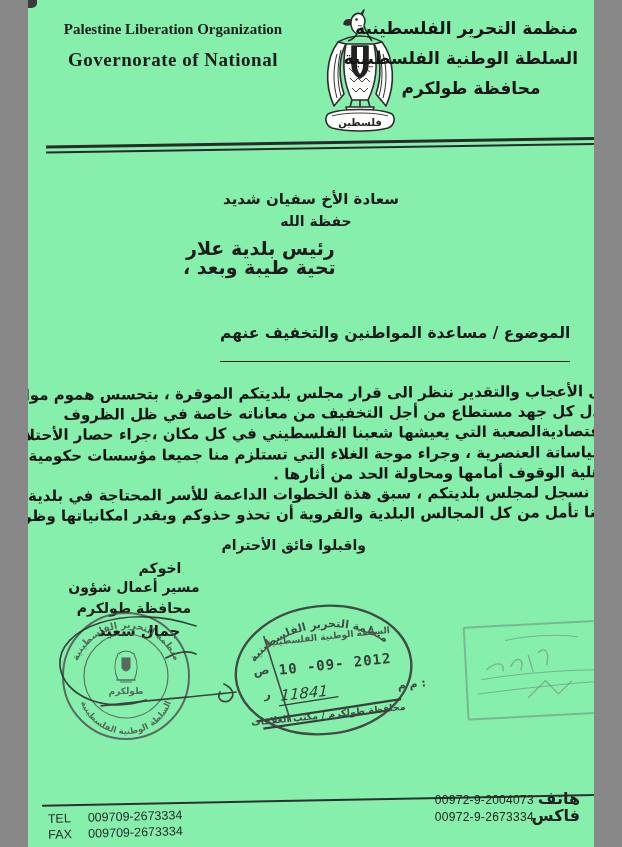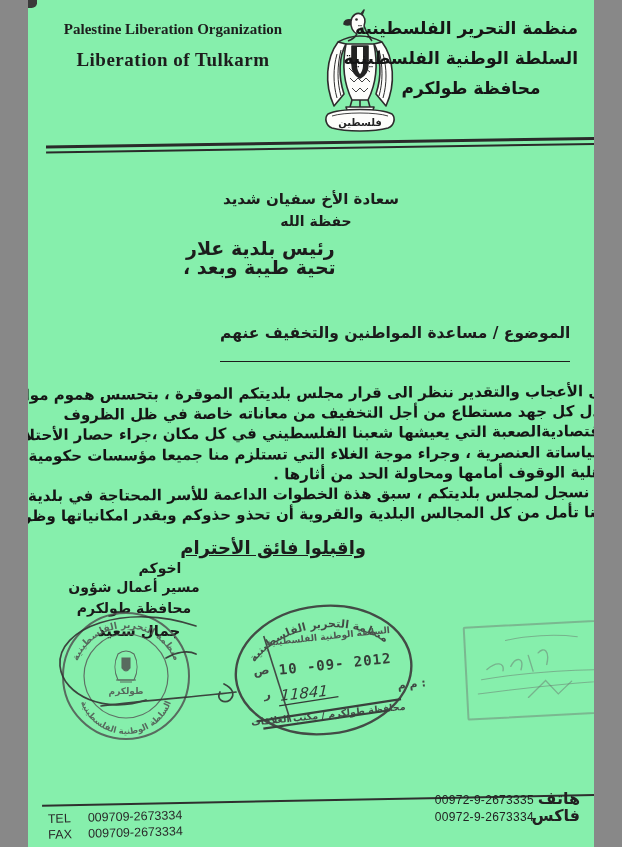--- a/index.html
+++ b/index.html
@@ -14,21 +14,21 @@
   .en-head .l1,.en-head .l2{font-size:15px;line-height:26px;}
   .en-head .l3{font-size:19px;line-height:30px;margin-top:3px;letter-spacing:.5px;}
   .ar-head{text-align:center;font-size:17px;line-height:30px;color:#161616;}
   .rule{height:3px;border-top:3px solid #2a2a2a;border-bottom:2px solid #2a2a2a;transform:rotate(-0.9deg);}
   .addr1{font-size:15px;text-align:center;}
   .addr2{font-size:14px;text-align:center;}
   .addr34{font-size:19px;}
   .subject{font-size:15.5px;border-bottom:1.6px solid #1c1c1c;padding-bottom:19px;}
   .body-block{width:560px;transform:rotate(-0.4deg);transform-origin:top right;}
   .body-line{font-size:15px;line-height:20.2px;text-align:right;direction:rtl;font-weight:700;white-space:nowrap;color:#151515;}
-  .closing{font-size:18px;text-align:right;text-decoration:underline;}
+  .closing{font-size:14px;text-align:right;}
   .sig{text-align:center;color:#1a1a1a;}
   .rect-stamp{
     border:2.5px solid rgba(105,105,105,.48);
     transform:rotate(-3deg);opacity:.85;border-radius:2px;
   }
   .foot-rule{border-top:2.5px solid #2f2f2f;transform:rotate(-1.1deg);}
   .foot-ar{direction:rtl;font-size:12px;color:#222;}
   .foot-ar .row{display:flex;gap:10px;line-height:16px;align-items:baseline;}
   .foot-ar .lbl{font-weight:700;font-size:16px;width:36px;}
   .foot-ar .num{font-family:"Liberation Sans",sans-serif;direction:ltr;letter-spacing:.3px;}
@@ -40,21 +40,21 @@
 </style>
 </head>
 <body>
 
 <div class="page">
 
   <div class="abs" style="left:0;top:0;width:9px;height:8px;background:#3a3a3a;border-radius:0 0 60% 0;"></div>
 
   <div class="abs en-head" style="left:24px;top:16px;width:242px;">
     <div class="l1">Palestine Liberation Organization</div>
-    <div class="l3">Liberation of Tulkarm</div>
+    <div class="l3">Governorate of National</div>
   </div>
 
   <div class="abs" style="left:282px;top:6px;width:100px;height:128px;">
     <svg width="100" height="128" viewBox="0 0 100 128">
       <g fill="none" stroke="#2d2d2d" stroke-width="1.6" stroke-linejoin="round">
 
         <path d="M47,28 C43,26 40,21 41,15 C42,9 47,6 51,8 C55,10 56,15 54,20" fill="#fdfdfb"></path>
         <path d="M41,14 C37,13 34,15 34,18 C36,19 39,19 41,18" fill="#2d2d2d"></path>
         <circle cx="46.5" cy="13.5" r="1.3" fill="#2d2d2d" stroke="none"></circle>
         <path d="M51,8 L54,4 L52,9" fill="#2d2d2d"></path>
@@ -184,21 +184,21 @@
         <path d="M60,72 L78,56 L90,70 L104,58" stroke-width="1.3"></path>
       </g>
     </svg>
   </div>
 
   <div class="abs foot-rule" style="left:14px;top:799px;width:592px;"></div>
 
   <div class="abs foot-ar" style="right:14px;top:791px;">
     <div class="row">
       <span class="lbl">هاتف</span>
-      <span class="num">00972-9-2673335</span>
+      <span class="num">00972-9-2004073</span>
     </div>
     <div class="row">
       <span class="lbl">فاكس</span>
       <span class="num">00972-9-2673334</span>
     </div>
   </div>
 
   <div class="abs foot-en" style="left:20px;top:809px;">
     <div class="row">
       <span class="lbl">TEL</span>

